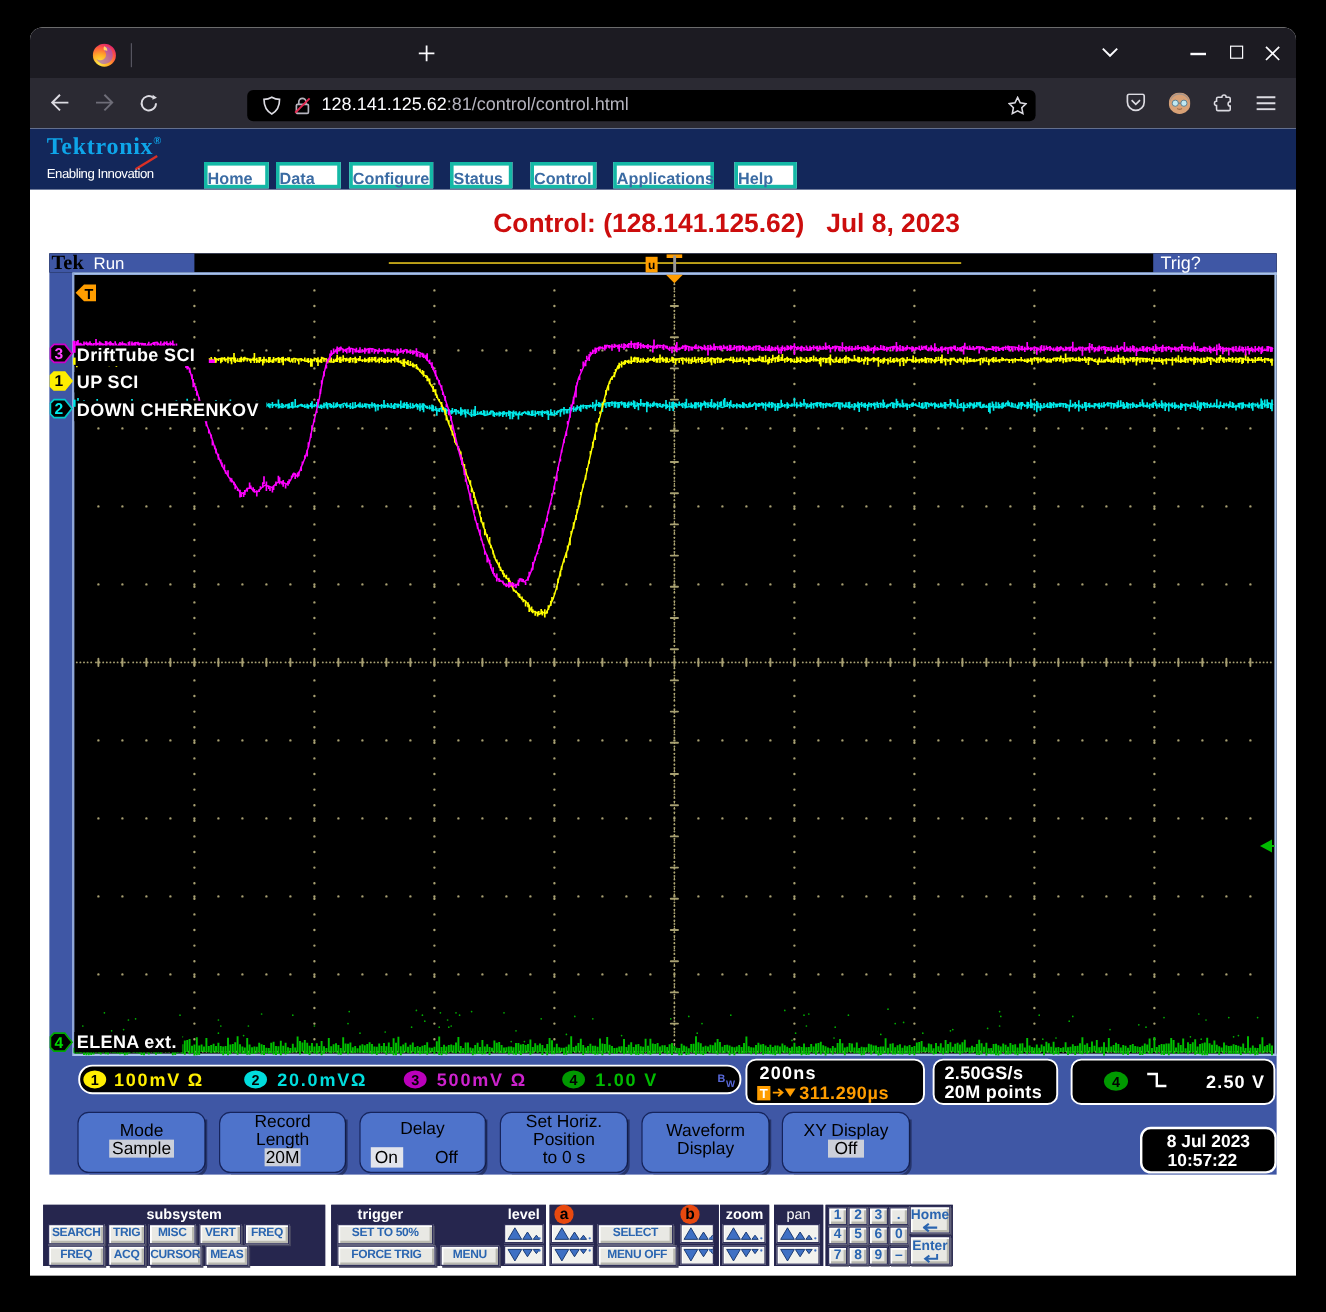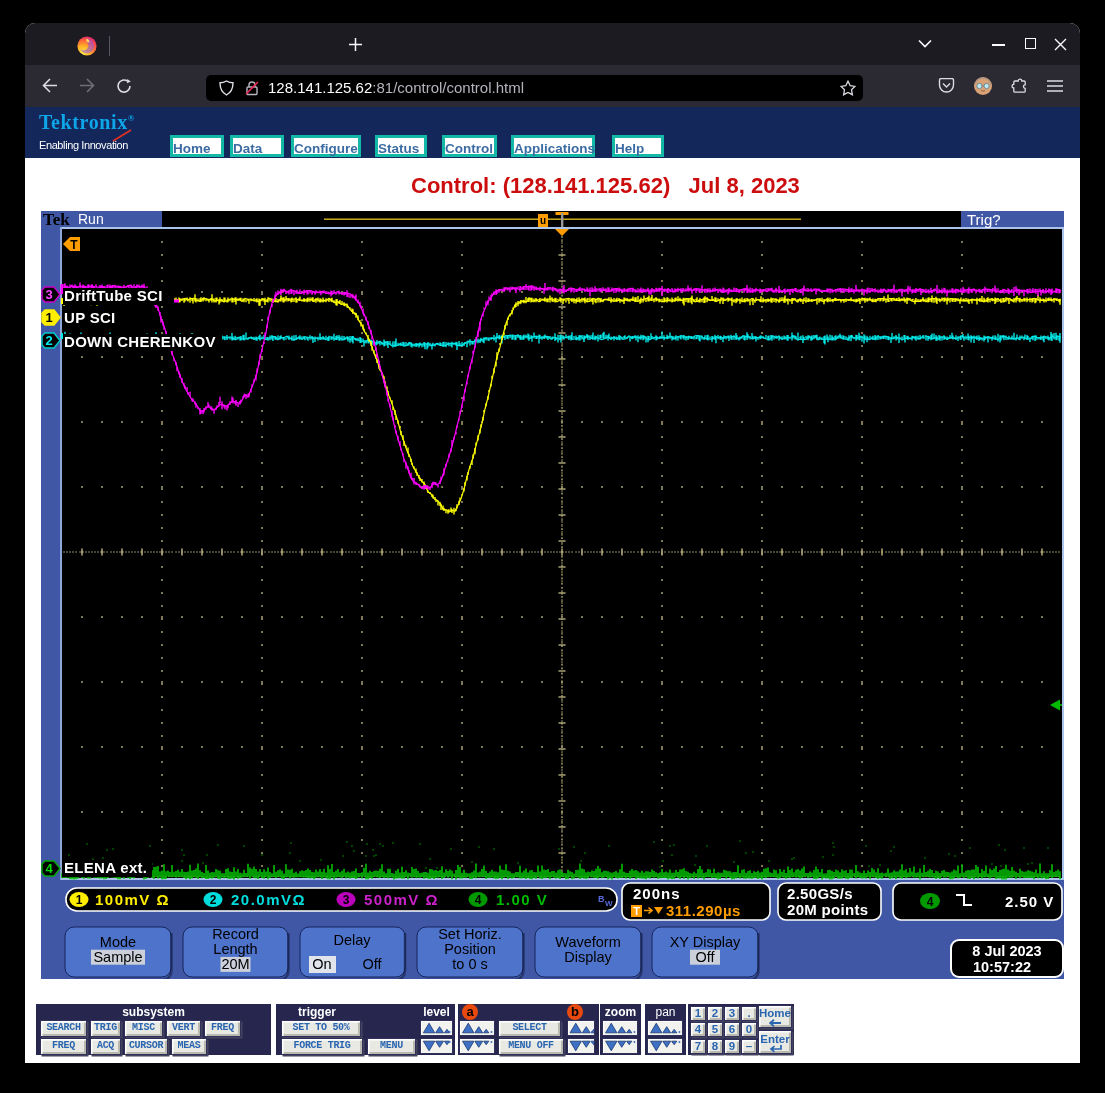--- a/index.html
+++ b/index.html
@@ -8,21 +8,21 @@
 #tab{position:absolute;left:89px;top:7px;width:221px;height:31px;background:#42414d;border-radius:4px;color:#fbfbfe;font-size:13.5px;line-height:31px;padding-left:9px}
 #toolbar{position:absolute;left:0;top:42px;width:1055px;height:42px;background:#2b2a33}
 #urlbar{position:absolute;left:181px;top:10px;width:657px;height:26px;background:#000000;border-radius:5px;color:#fbfbfe;font-size:15px;line-height:26px}
 #page{position:absolute;left:0;top:84px;width:1055px;height:956px;background:#fff}
 #tekhdr{position:absolute;left:0;top:0;width:1055px;height:51px;background:#13275a}
 .navb{position:absolute;top:28px;height:22px;background:#fff;border:3px solid #14b8a6;color:#3a6ba3;font-weight:bold;font-size:13.5px;text-align:left;line-height:21px}
 #redt{position:absolute;left:386px;top:66px;color:#cc0d0d;font-weight:bold;font-size:22px}
 .ic{position:absolute}
 
 .cpbox{position:absolute;background:#26264e;border:1px solid #26264e}
-.cpb{position:absolute;background:#e9e9e4;border:1px solid #30305a;box-shadow:inset 1.5px 1.5px 0 #ffffff,inset -2px -2px 0 #b9b9b0,1.5px 1.5px 0 #44445f;color:#2a65b0;font-weight:bold;font-size:10px;letter-spacing:-0.3px;text-align:center;font-family:Liberation Mono, monospace}
+.cpb{position:absolute;background:#e9e9e4;border:1px solid #30305a;box-shadow:inset 1.5px 1.5px 0 #ffffff,inset -2px -2px 0 #b9b9b0,1.5px 1.5px 0 #44445f;color:#2a65b0;font-weight:bold;font-size:10px;letter-spacing:-0.3px;text-align:center;font-family:Liberation Sans, sans-serif}
 .cpk{position:absolute;background:#e9e9e4;border:1px solid #30305a;box-shadow:inset 1.5px 1.5px 0 #ffffff,inset -2px -2px 0 #b9b9b0,1.5px 1.5px 0 #44445f;color:#2a65b0;font-weight:bold;font-size:11.5px;text-align:center}
 </style></head><body>
 
 <div id="win">
 <div id="tabbar">
 <svg class="ic" style="left:52px;top:13px" width="20" height="20" viewBox="0 0 20 20">
 <defs>
           <radialGradient id="ffo" cx="30%" cy="85%" r="90%">
             <stop offset="0%" stop-color="#ffe747"></stop>
             <stop offset="40%" stop-color="#ffb027"></stop>

